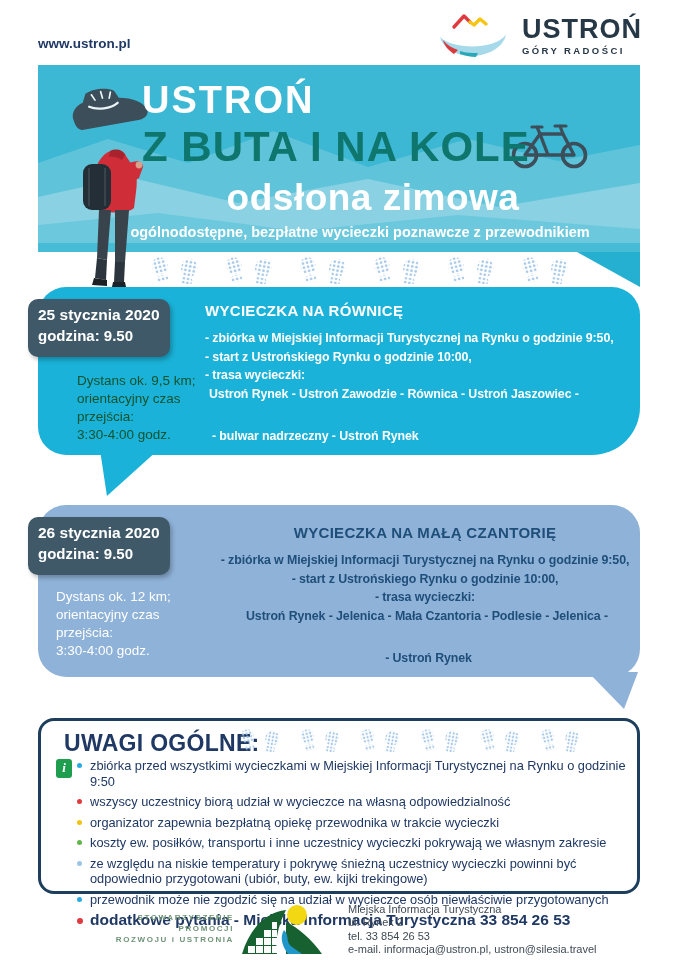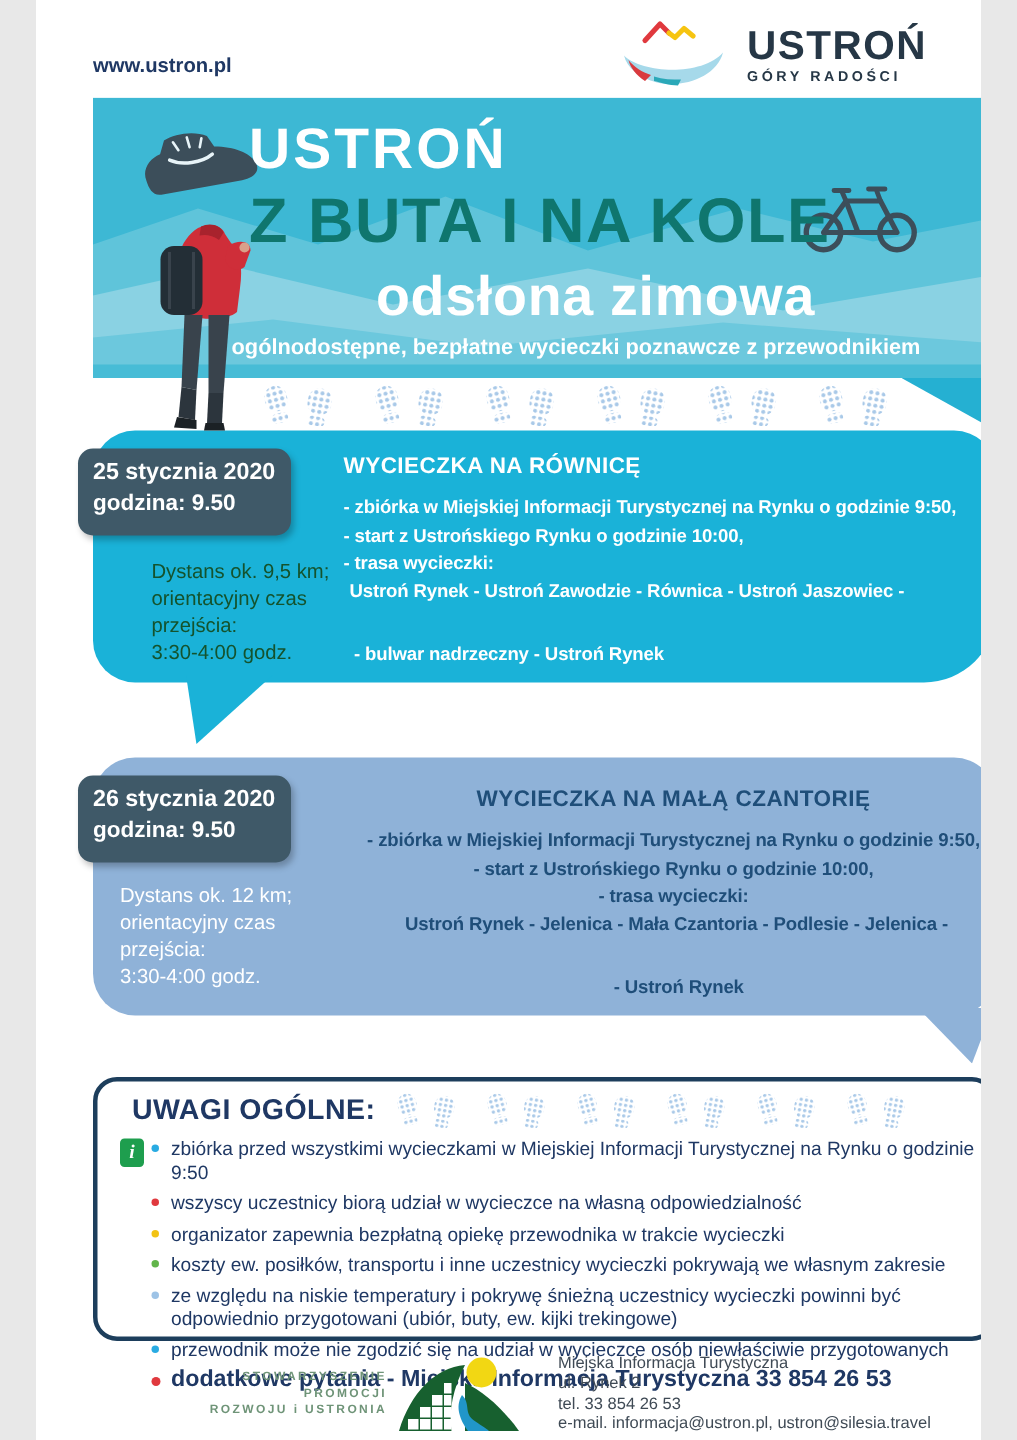--- a/index.html
+++ b/index.html
@@ -1,16 +1,16 @@
 <!DOCTYPE html>
 <html><head>
 <meta charset="utf-8">
 <style>
   html,body{margin:0;padding:0;background:#e8e8e8;}
-  .poster{position:relative;width:630px;height:960px;background:#ffffff;overflow:hidden;
+  .poster{position:relative;width:678px;height:960px;background:#ffffff;overflow:hidden;
           font-family:"Liberation Sans",sans-serif;margin:0 auto;}
   .abs{position:absolute;}
 
   
   .website{left:38px;top:36px;font-size:13.5px;font-weight:bold;color:#1f3864;}
   .brand{right:36px;top:10px;display:flex;align-items:center;gap:10px;}
   .brand-text{display:flex;flex-direction:column;}
   .brand-name{font-size:27px;font-weight:bold;color:#263746;letter-spacing:1px;line-height:27px;}
   .brand-tagline{font-size:9.5px;font-weight:bold;color:#263746;letter-spacing:2.4px;margin-top:2px;}
 
@@ -50,21 +50,21 @@
   .tc1{top:302px;} .tc2{top:524px;text-align:center;}
   .trip-title{font-size:15px;font-weight:bold;margin-bottom:10px;letter-spacing:0.3px;}
   .tc1 .trip-title,.tc1 .trip-line{color:#ffffff;}
   .tc2 .trip-title,.tc2 .trip-line{color:#1f4e79;}
   .trip-line{display:block;font-size:12.4px;font-weight:bold;line-height:18.5px;letter-spacing:-0.1px;white-space:nowrap;}
   .trip-line.indent1{padding-left:4px;}
   .trip-line.indent2{padding-left:7px;margin-top:24px;}
 
   
   .uwagi{left:38px;top:718px;width:602px;height:176px;background:#fff;border:3px solid #1d3e5c;border-radius:16px;box-sizing:border-box;}
-  .uwagi-title{position:absolute;left:23px;top:9px;font-size:19px;font-weight:bold;color:#1f3864;letter-spacing:0.3px;}
+  .uwagi-title{position:absolute;left:23px;top:9px;font-size:23px;font-weight:bold;color:#1f3864;letter-spacing:0.3px;}
   .uwagi-fp{position:absolute;left:198px;top:7px;display:flex;gap:16px;}
   .info-icon{position:absolute;left:15px;top:38px;width:16px;height:19px;background:#1e9e4e;border-radius:3px;color:#fff;
              font-family:"Liberation Serif",serif;font-style:italic;font-weight:bold;font-size:13px;text-align:center;line-height:18px;}
   .uwagi-list{position:absolute;left:36px;top:37px;width:560px;margin:0;padding:0;list-style:none;}
   .uwagi-list li{position:relative;padding-left:13px;margin-bottom:5px;font-size:12.8px;line-height:15.5px;color:#1f3864;}
   .uwagi-list li .dot{position:absolute;left:0;top:5px;width:5px;height:5px;border-radius:50%;background:#29abe2;}
   .uwagi-list li.big{font-size:15.5px;font-weight:bold;margin-top:2px;}
   .uwagi-list li.big .dot{width:6px;height:6px;top:6px;}
 
   

